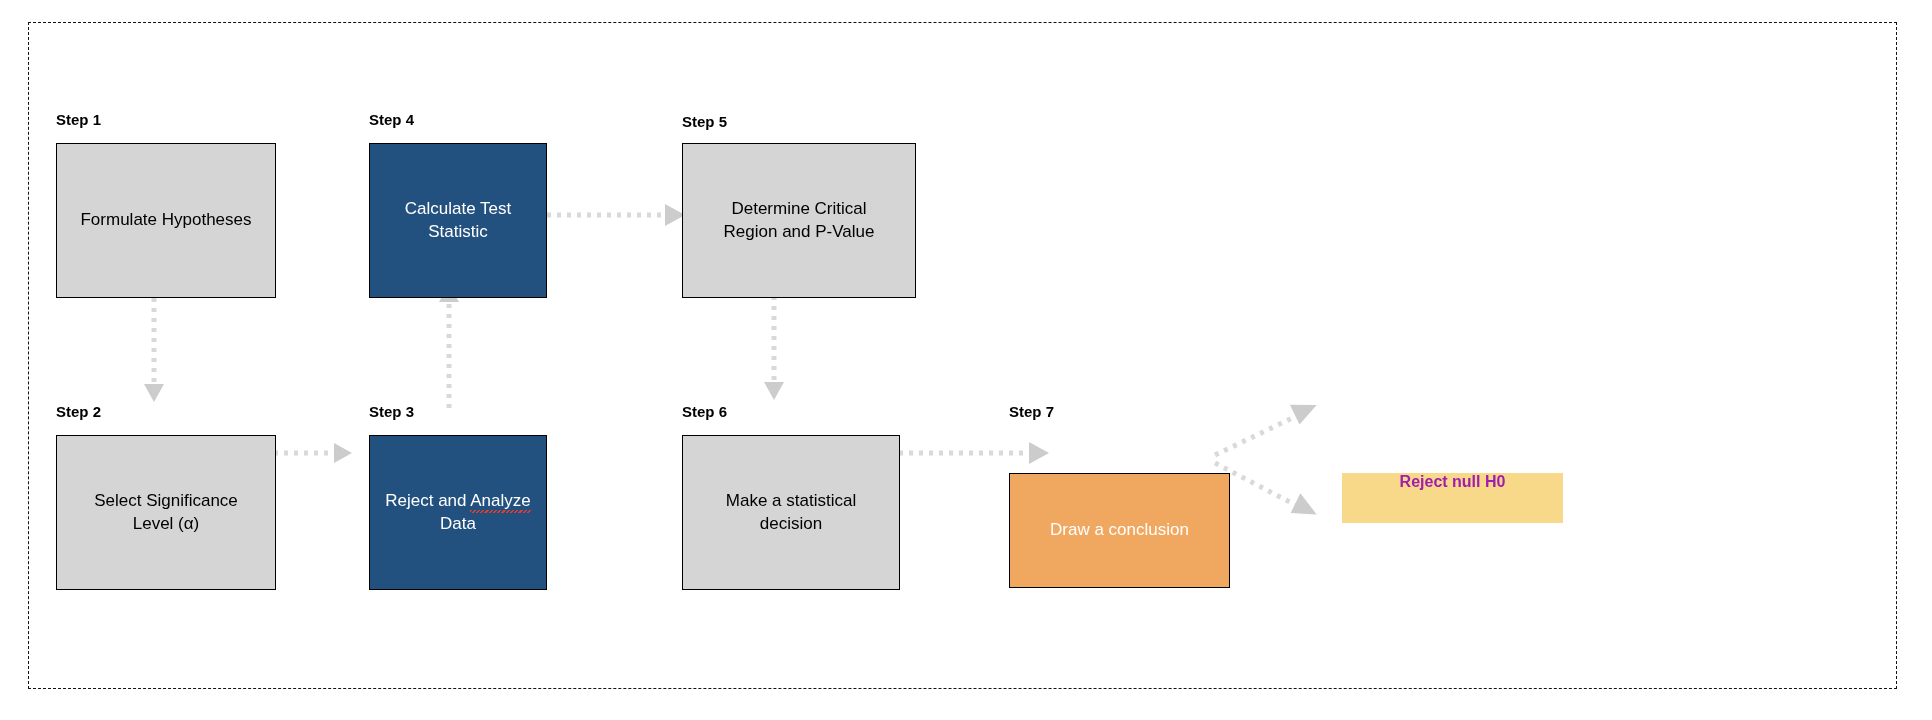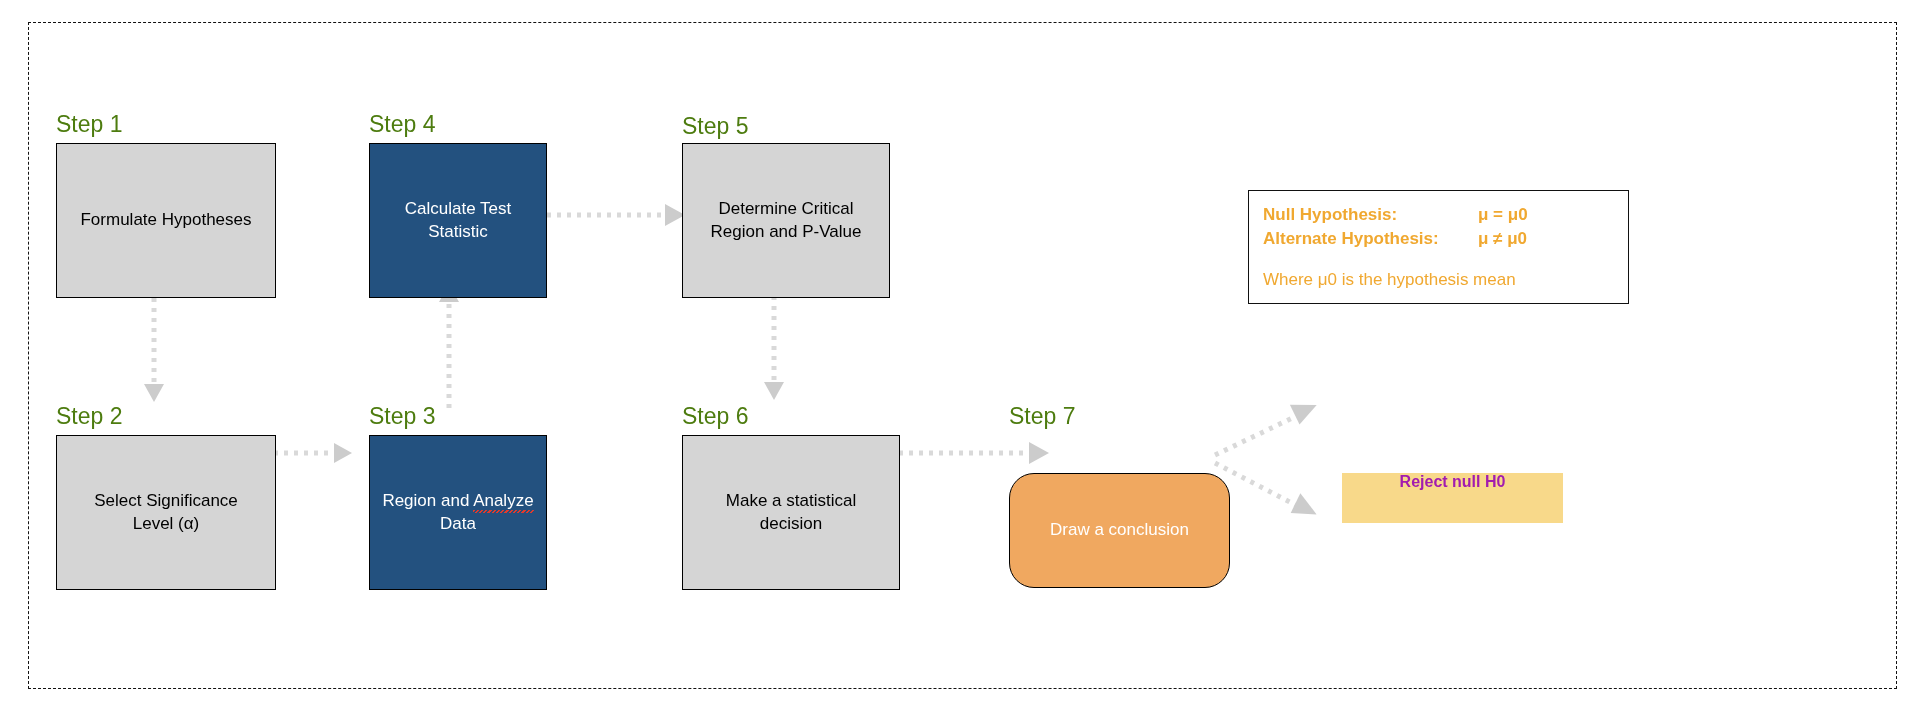--- a/index.html
+++ b/index.html
@@ -28,40 +28,41 @@
     font-size: 23px;
     font-weight: bold;
     color: #585858;
     letter-spacing: 0.1px;
     white-space: nowrap;
   }
 
   
   .step-label {
     position: absolute;
-    font-size: 23px;
-    color: #4d7c0f;
+    font-size: 15px;
+    color: #000000;
     white-space: nowrap;
+    font-weight: bold;
   }
 
   
   .box {
     position: absolute;
     border: 1.5px solid #000000;
     display: flex;
     align-items: center;
     justify-content: center;
     text-align: center;
     font-size: 17px;
     line-height: 1.32;
     padding: 4px 6px;
   }
   .box.gray  { background: #d5d5d5; color: #000000; }
   .box.blue  { background: #23517f; color: #ffffff; }
-  .box.orange{ background: #f0a860; color: #ffffff; border-radius: 25px; }
+  .box.orange{ background: #f0a860; color: #ffffff; }
 
   .box .label { display: block; }
 
   
   .squiggle {
     position: relative;
     white-space: nowrap;
   }
   .squiggle::after {
     content: "";
@@ -173,52 +174,41 @@
     <span class="label">Formulate Hypotheses</span>
   </div>
 
   <div class="step-label" style="left:27px; top:380px;">Step 2</div>
   <div class="box gray" style="left:27px; top:412px; width:220px; height:155px;">
     <span class="label">Select Significance<br>Level (α)</span>
   </div>
 
   <div class="step-label" style="left:340px; top:380px;">Step 3</div>
   <div class="box blue" style="left:340px; top:412px; width:178px; height:155px;">
-    <span class="label"><span>Region and </span><span class="squiggle">Analyze</span><br><span>Data</span></span>
+    <span class="label"><span>Reject and </span><span class="squiggle">Analyze</span><br><span>Data</span></span>
   </div>
 
   <div class="step-label" style="left:340px; top:88px;">Step 4</div>
   <div class="box blue" style="left:340px; top:120px; width:178px; height:155px;">
     <span class="label">Calculate Test Statistic</span>
   </div>
 
   <div class="step-label" style="left:653px; top:90px;">Step 5</div>
-  <div class="box gray" style="left:653px; top:120px; width:208px; height:155px;">
+  <div class="box gray" style="left:653px; top:120px; width:234px; height:155px;">
     <span class="label">Determine Critical<br>Region and P-Value</span>
   </div>
 
   <div class="step-label" style="left:653px; top:380px;">Step 6</div>
   <div class="box gray" style="left:653px; top:412px; width:218px; height:155px;">
     <span class="label">Make a statistical<br>decision</span>
   </div>
 
   <div class="step-label" style="left:980px; top:380px;">Step 7</div>
   <div class="box orange" style="left:980px; top:450px; width:221px; height:115px;">
     <span class="label">Draw a conclusion</span>
   </div>
 
-  <div id="hypothesis-box" style="left:1219px; top:167px;">
-    <div class="hrow">
-      <span class="hname">Null Hypothesis:</span>
-      <span class="hval">μ = μ0</span>
-    </div>
-    <div class="hrow">
-      <span class="hname">Alternate Hypothesis:</span>
-      <span class="hval">μ ≠ μ0</span>
-    </div>
-    <div class="hnote">Where μ0 is the hypothesis mean</div>
-  </div>
 
   <div class="outcome" style="left:1313px; top:450px; width:221px; height:50px;">
     <span>Reject null H0</span>
   </div>
 
 </div>
 
 </body></html>

